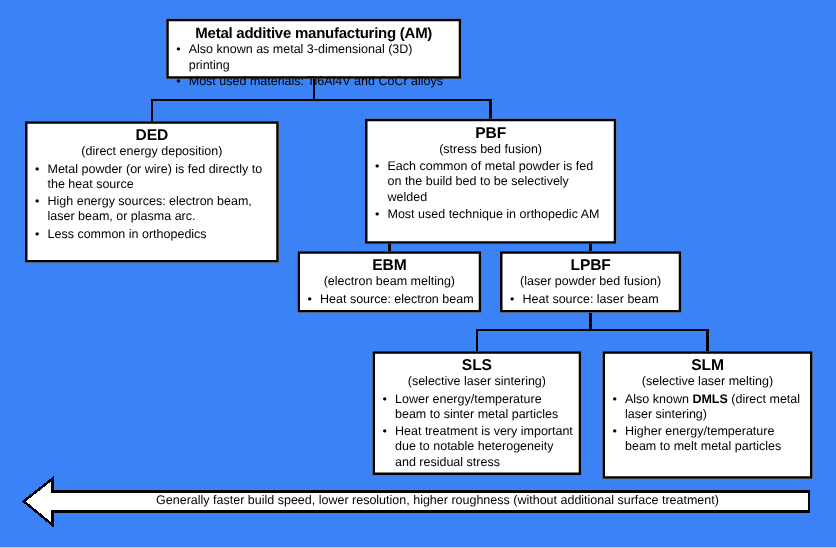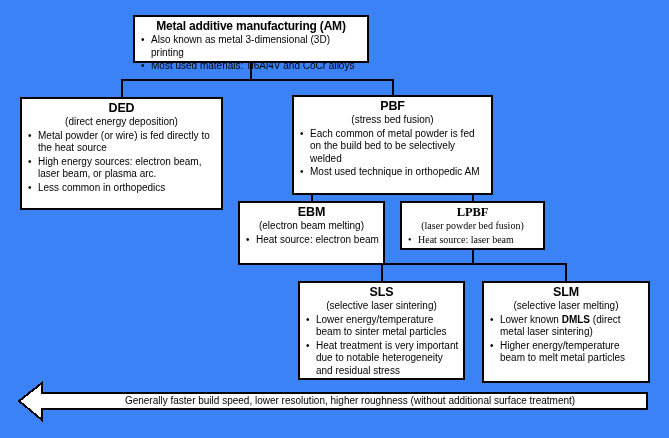--- a/index.html
+++ b/index.html
@@ -14,22 +14,22 @@
   }
   .node .title { font-weight:700; text-align:center; font-size:12.5px; line-height:1.2; letter-spacing:-0.1px; }
   .node-am .title { font-size:12px; letter-spacing:-0.2px; }
   .node .subtitle { text-align:center; font-size:10px; line-height:1.25; }
   .bullets { margin:1px 0 0 0; padding:0; list-style:none; font-size:10px; line-height:1.25; }
   .bullets li { position:relative; padding-left:12px; margin-bottom:1px; }
   .bullets li::before { content:"\2022"; position:absolute; left:2px; top:0; }
   .node-am  { left:133px; top:15px;  width:236px; height:48px; }
   .node-ded { left:20px;  top:97px;  width:203px; height:113px; }
   .node-pbf { left:292px; top:95px;  width:201px; height:100px; }
-  .node-ebm { left:238px; top:201px; width:147px; height:64px; }
-  .node-lpbf{ left:400px; top:201px; width:145px; height:49px;font-family:Liberation Serif, serif; }
+  .node-ebm { left:238px; top:201px; width:147px; height:49px; }
+  .node-lpbf{ left:400px; top:201px; width:145px; height:49px; }
   .node-sls { left:298px; top:281px; width:167px; height:99px; }
   .node-slm { left:482px; top:281px; width:168px; height:102px; }
   .arrow-label {
     position:absolute; left:60px; top:395px; width:580px;
     text-align:center; font-size:10px; line-height:1.2;
   }
   b { font-weight:700;margin-top:31px; }
 </style>
 </head>
 <body>
@@ -105,20 +105,20 @@
     <ul class="bullets">
       <li>Lower energy/temperature beam to sinter metal particles</li>
       <li>Heat treatment is very important due to notable heterogeneity and residual stress</li>
     </ul>
   </div>
 
   <div class="node node-slm">
     <div class="title">SLM</div>
     <div class="subtitle">(selective laser melting)</div>
     <ul class="bullets">
-      <li><span>Lower known </span><b>DMLS</b><span> (direct metal laser sintering)</span></li>
+      <li><span>Also known </span><b>DMLS</b><span> (direct metal laser sintering)</span></li>
       <li>Higher energy/temperature beam to melt metal particles</li>
     </ul>
   </div>
 
   <div class="arrow-label">Generally faster build speed, lower resolution, higher roughness (without additional surface treatment)</div>
 
 </div>
 
 </body></html>

